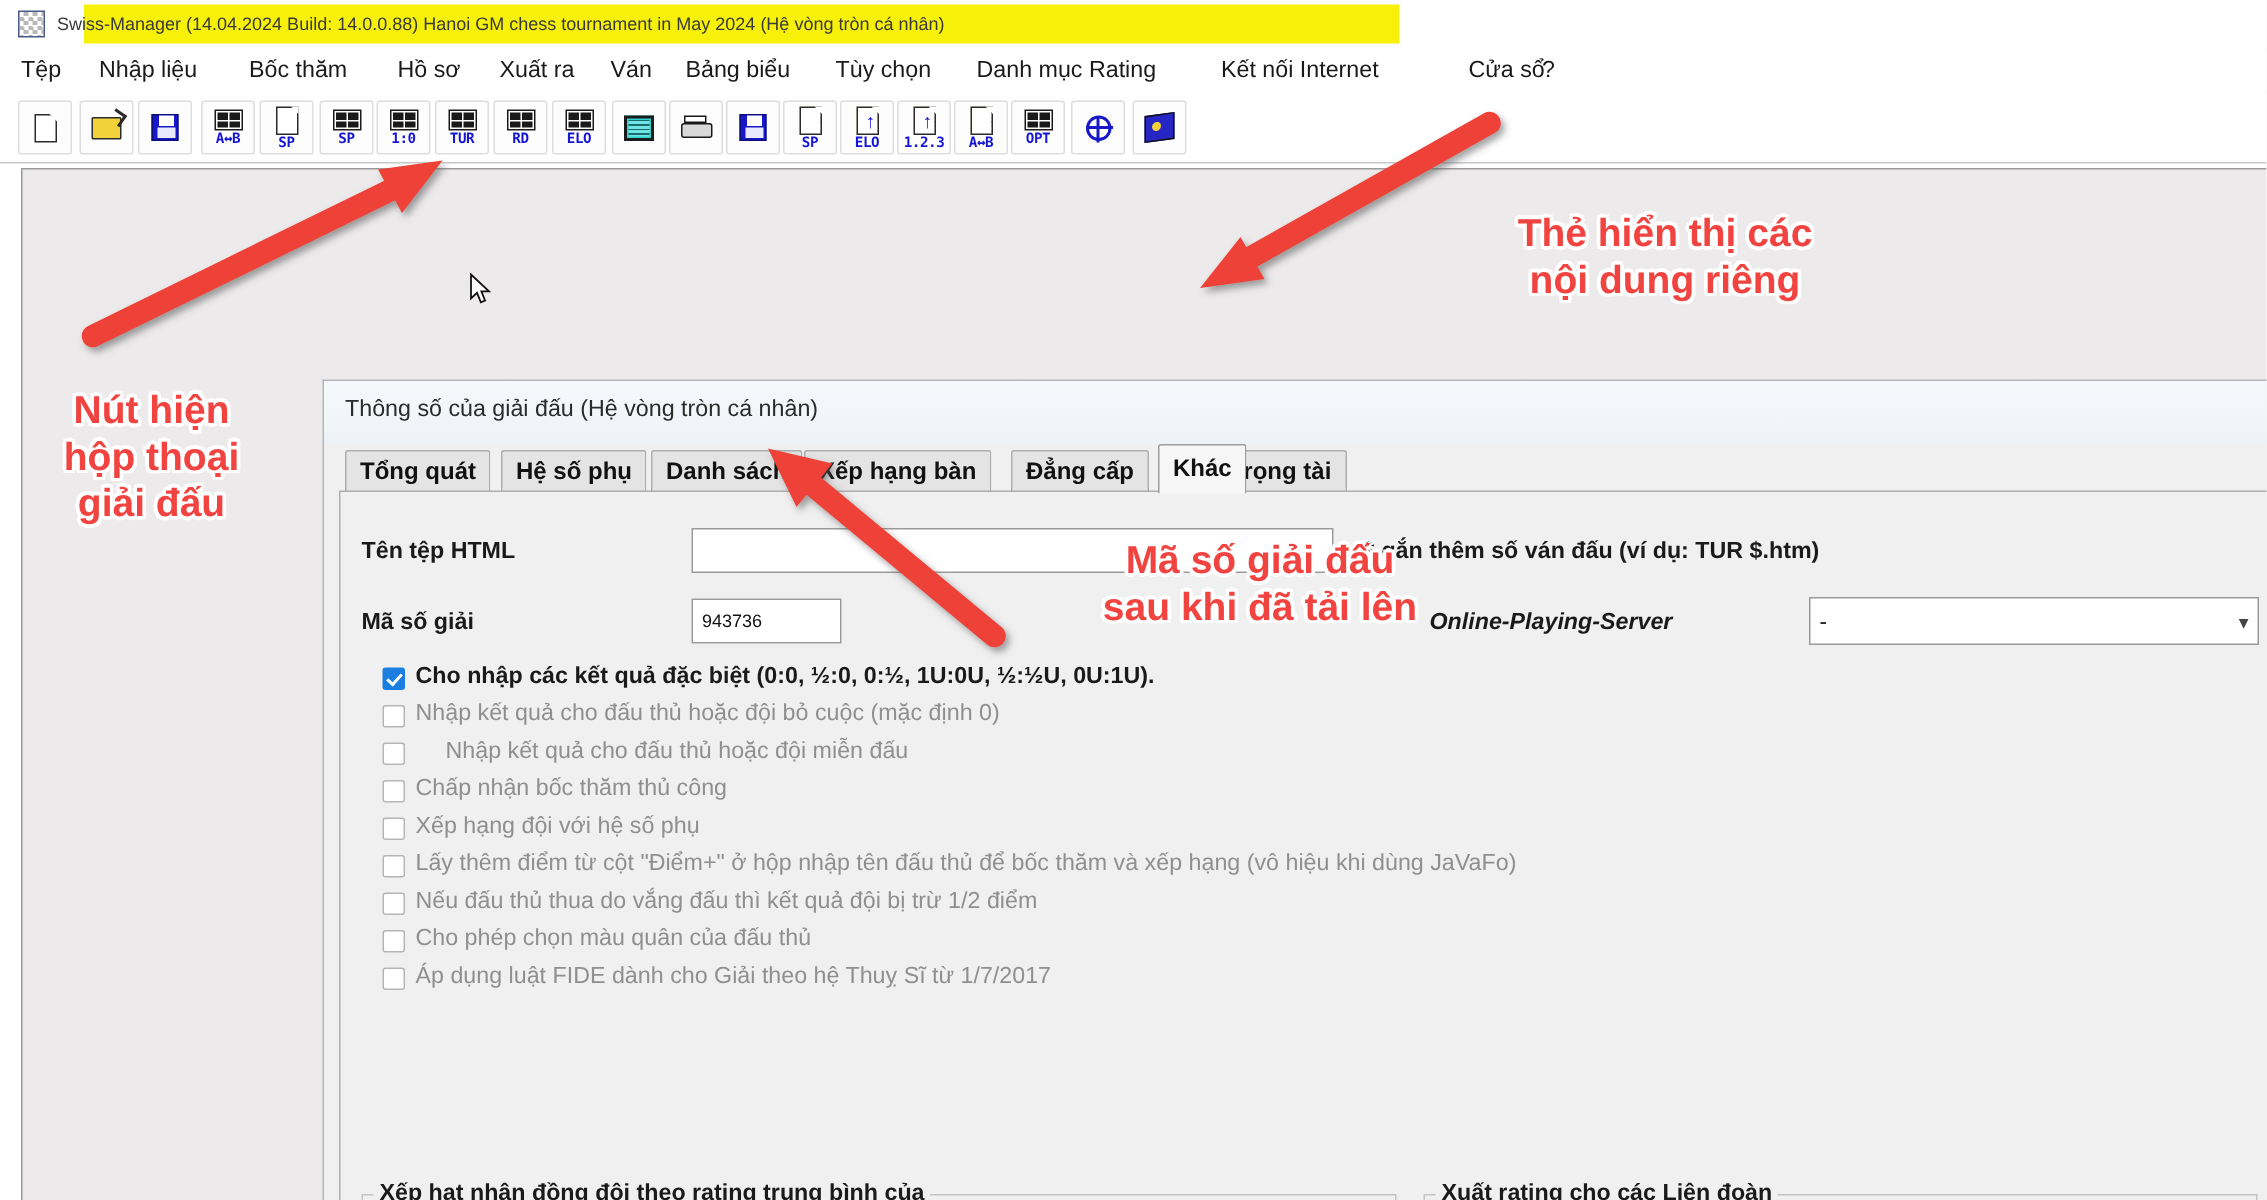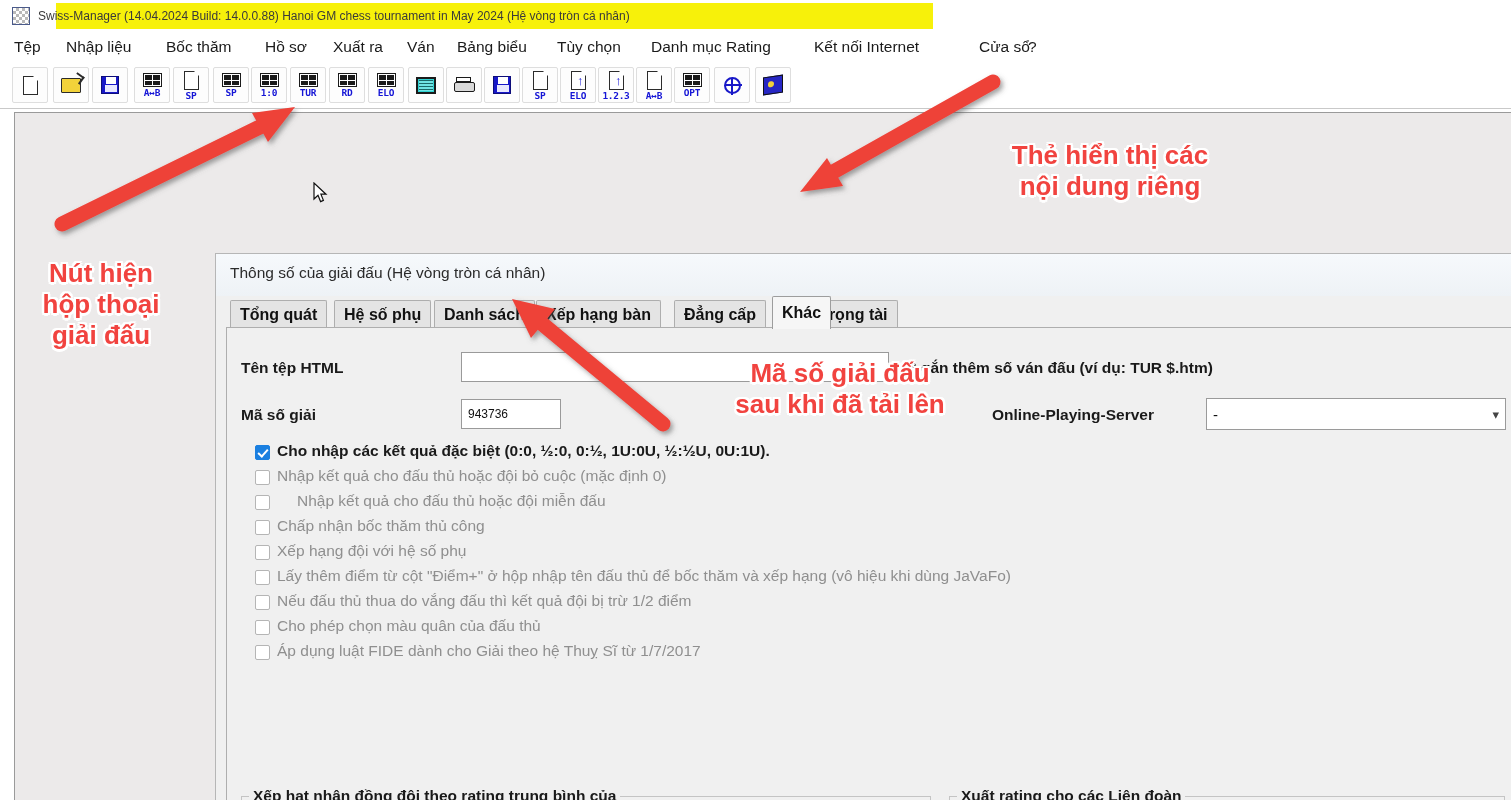--- a/index.html
+++ b/index.html
@@ -463,21 +463,21 @@
     <div id="tabpage">
 
       <div class="fld-label" style="left:14px;top:31px;">Tên tệp HTML</div>
       <input class="txtbox" style="left: 234px; top: 24px; width: 428px; height: 30px;" value="">
 
       <div class="fld-label" style="left:681px;top:31px;font-weight:bold;">$  gắn thêm số ván đấu (ví dụ: TUR  $.htm)</div>
 
       <div class="fld-label" style="left:14px;top:78px;">Mã số giải</div>
       <input class="txtbox" style="left: 234px; top: 71px; width: 100px; height: 30px;" value="943736">
 
-      <div class="fld-label" style="left:765px;top:78px;">Online-Playing-Server</div>
+      <div class="fld-label" style="left:726px;top:78px;font-style:italic;">Online-Playing-Server</div>
       <div class="combobox" style="left:979px;top:70px;width:300px;height:32px;">
         <span class="cb-val">-</span>
         <span class="cb-arrow">▾</span>
       </div>
 
       <div id="checkbox-list">
           <div class="cbrow" style="left: 28px; top: 114px;">
             <div class="ckbox checked"></div>
             <div class="cblabel bold">Cho nhập các kết quả đặc biệt (0:0, ½:0, 0:½, 1U:0U, ½:½U, 0U:1U).</div>
           </div>

